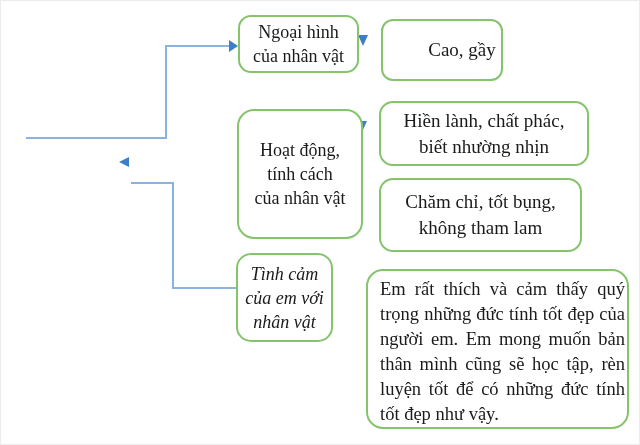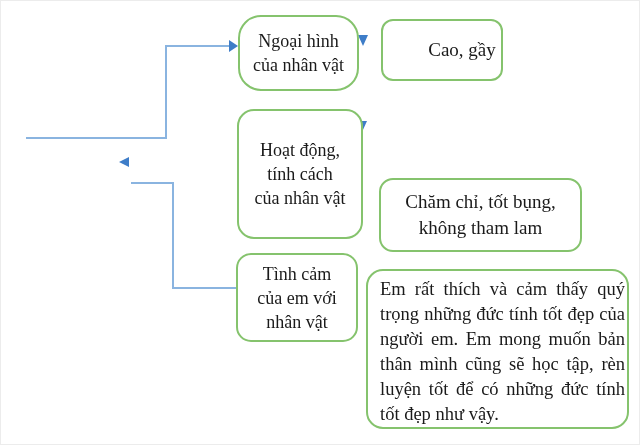--- a/index.html
+++ b/index.html
@@ -34,23 +34,23 @@
     border: 1.6px solid #6fa5d8;
     border-radius: 10px;
     font-size: 19px;
   }
   .green-box {
     border: 2px solid #85c36d;
     font-size: 18px;
     line-height: 24px;
   }
   .root   { left: 15px;  top: 142px; width: 114px; height: 41px; }
-  .mid1   { left: 237px; top: 14px;  width: 121px; height: 76px; border-radius: 23px; }
+  .mid1   { left: 237px; top: 14px;  width: 121px; height: 58px; border-radius: 13px; }
   .mid2   { left: 236px; top: 108px; width: 126px; height: 130px; border-radius: 17px; }
-  .mid3   { left: 235px; top: 252px; width: 122px; height: 89px;  border-radius: 15px; }
+  .mid3   { left: 235px; top: 252px; width: 97px; height: 89px;  border-radius: 15px; font-style: italic; }
   .det1   { left: 380px; top: 18px;  width: 122px; height: 62px;  border-radius: 12px; font-size: 19px; padding-left: 40px; }
   .det2   { left: 378px; top: 100px; width: 210px; height: 65px;  border-radius: 14px; font-size: 19px; line-height: 26px; }
   .det3   { left: 378px; top: 177px; width: 203px; height: 74px;  border-radius: 14px; font-size: 19px; line-height: 26px; }
   .det4 {
     left: 365px; top: 268px; width: 263px; height: 160px;
     border-radius: 17px;
     display: block;
     padding: 6px 2px 6px 12px;
     text-align: justify;
     font-size: 18.5px;
@@ -94,20 +94,24 @@
   <div class="box green-box mid3">
     <span class="lbl">Tình cảm
 của em với
 nhân vật</span>
   </div>
 
   <div class="box green-box det1">
     <span class="lbl">Cao, gầy</span>
   </div>
 
+  <div class="box green-box det2">
+    <span class="lbl">Hiền lành, chất phác,
+biết nhường nhịn</span>
+  </div>
 
   <div class="box green-box det3">
     <span class="lbl">Chăm chỉ, tốt bụng,
 không tham lam</span>
   </div>
 
   <div class="box green-box det4">
     <span>Em rất thích và cảm thấy quý trọng những đức tính tốt đẹp của người em. Em mong muốn bản thân mình cũng sẽ học tập, rèn luyện tốt để có những đức tính tốt đẹp như vậy.</span>
   </div>
 

